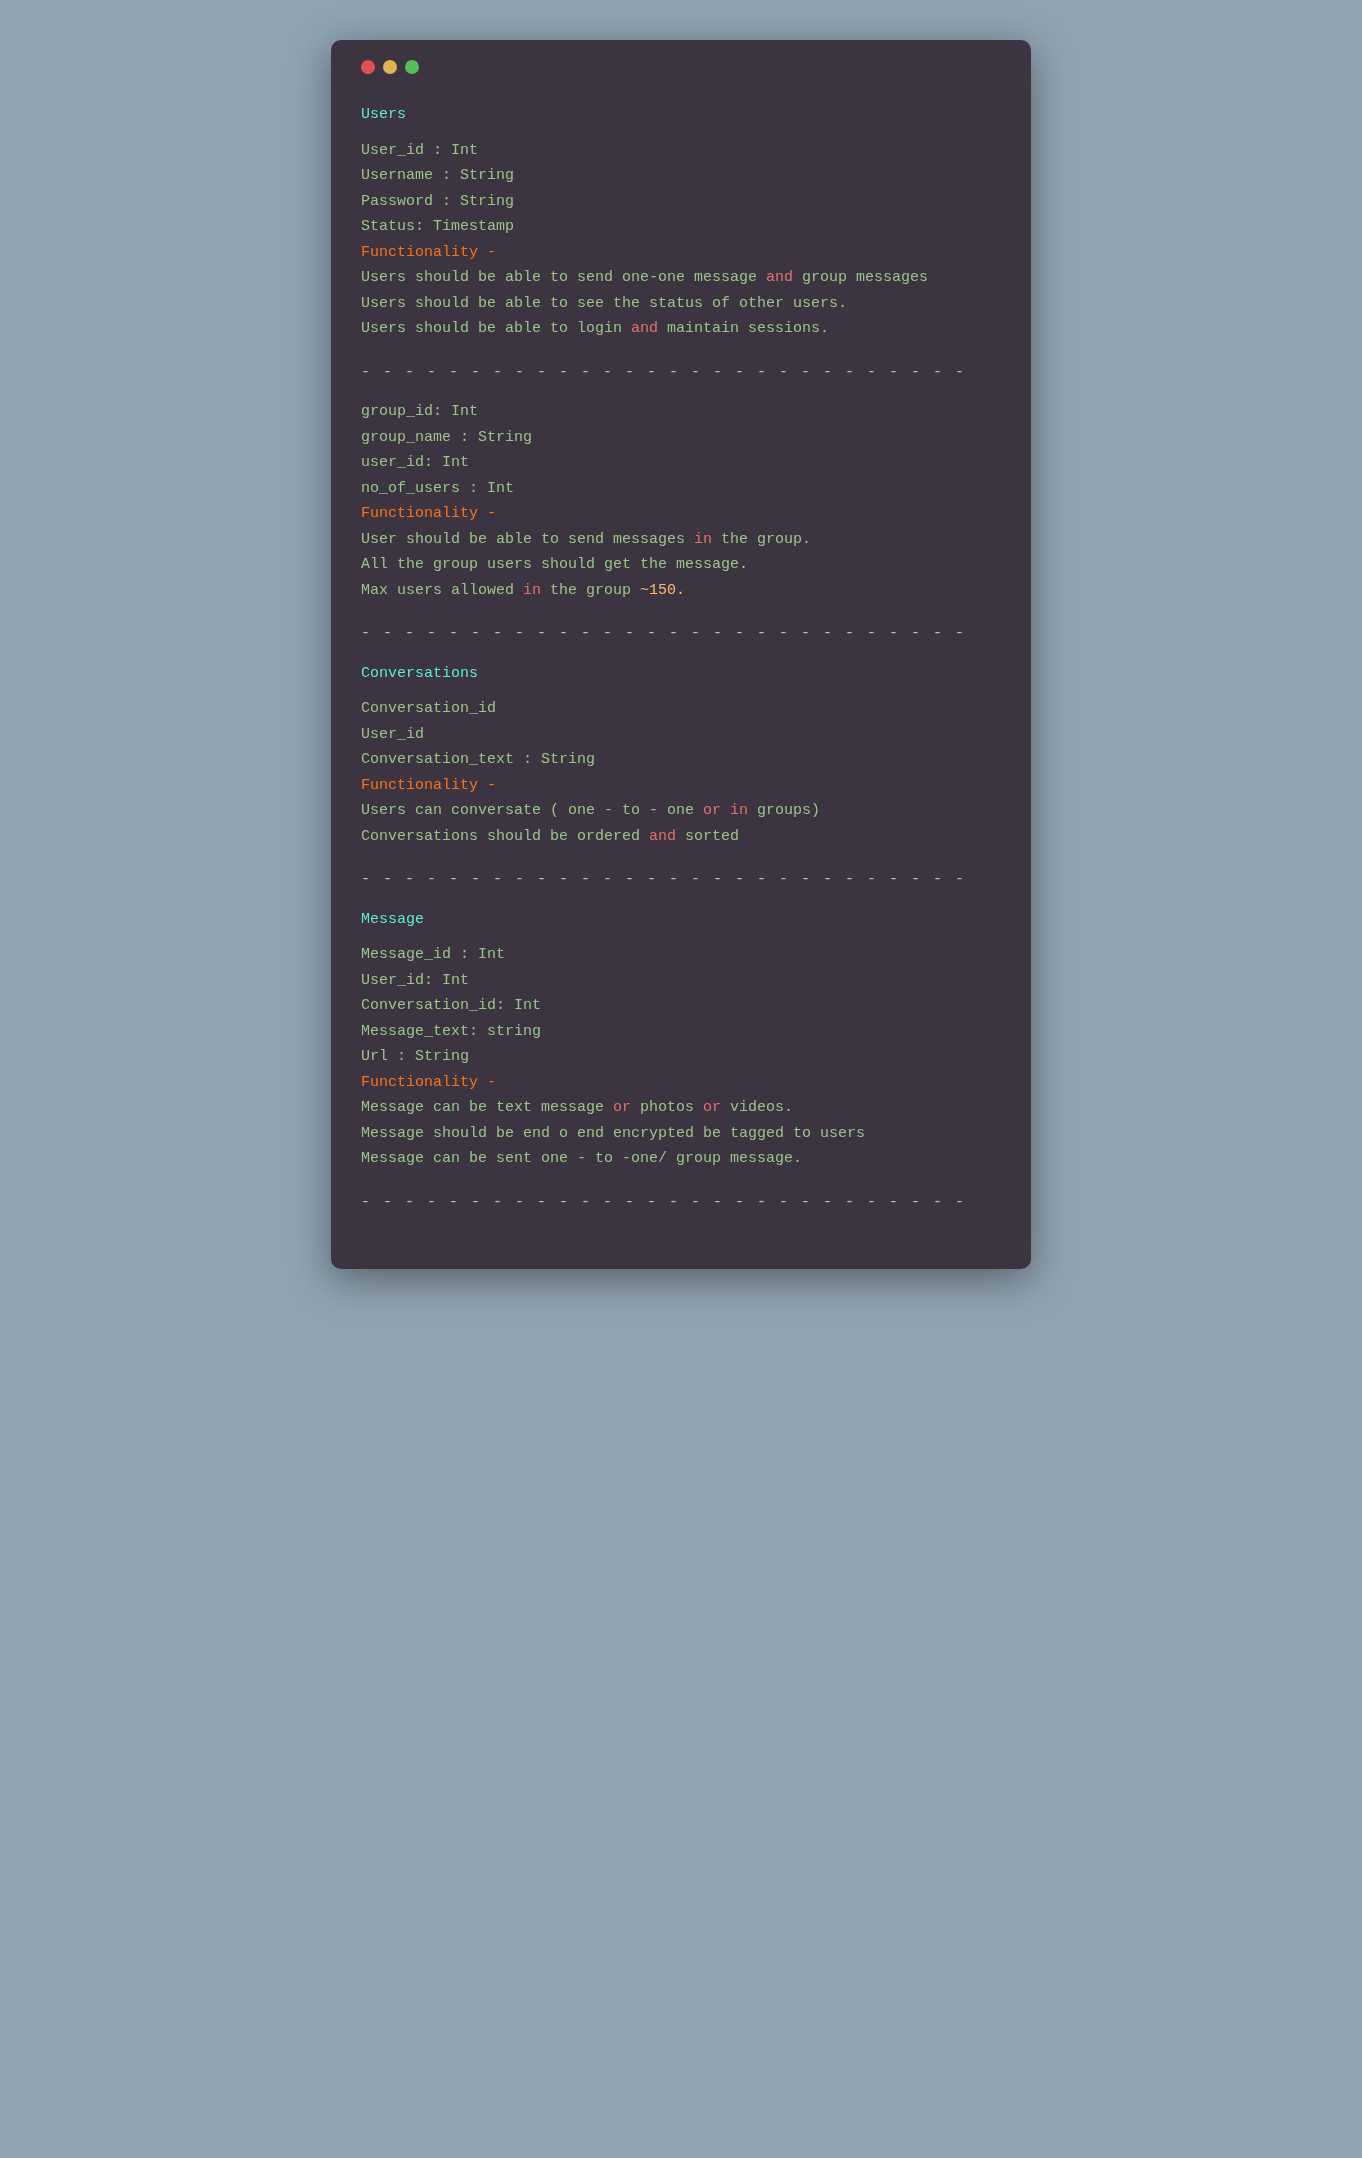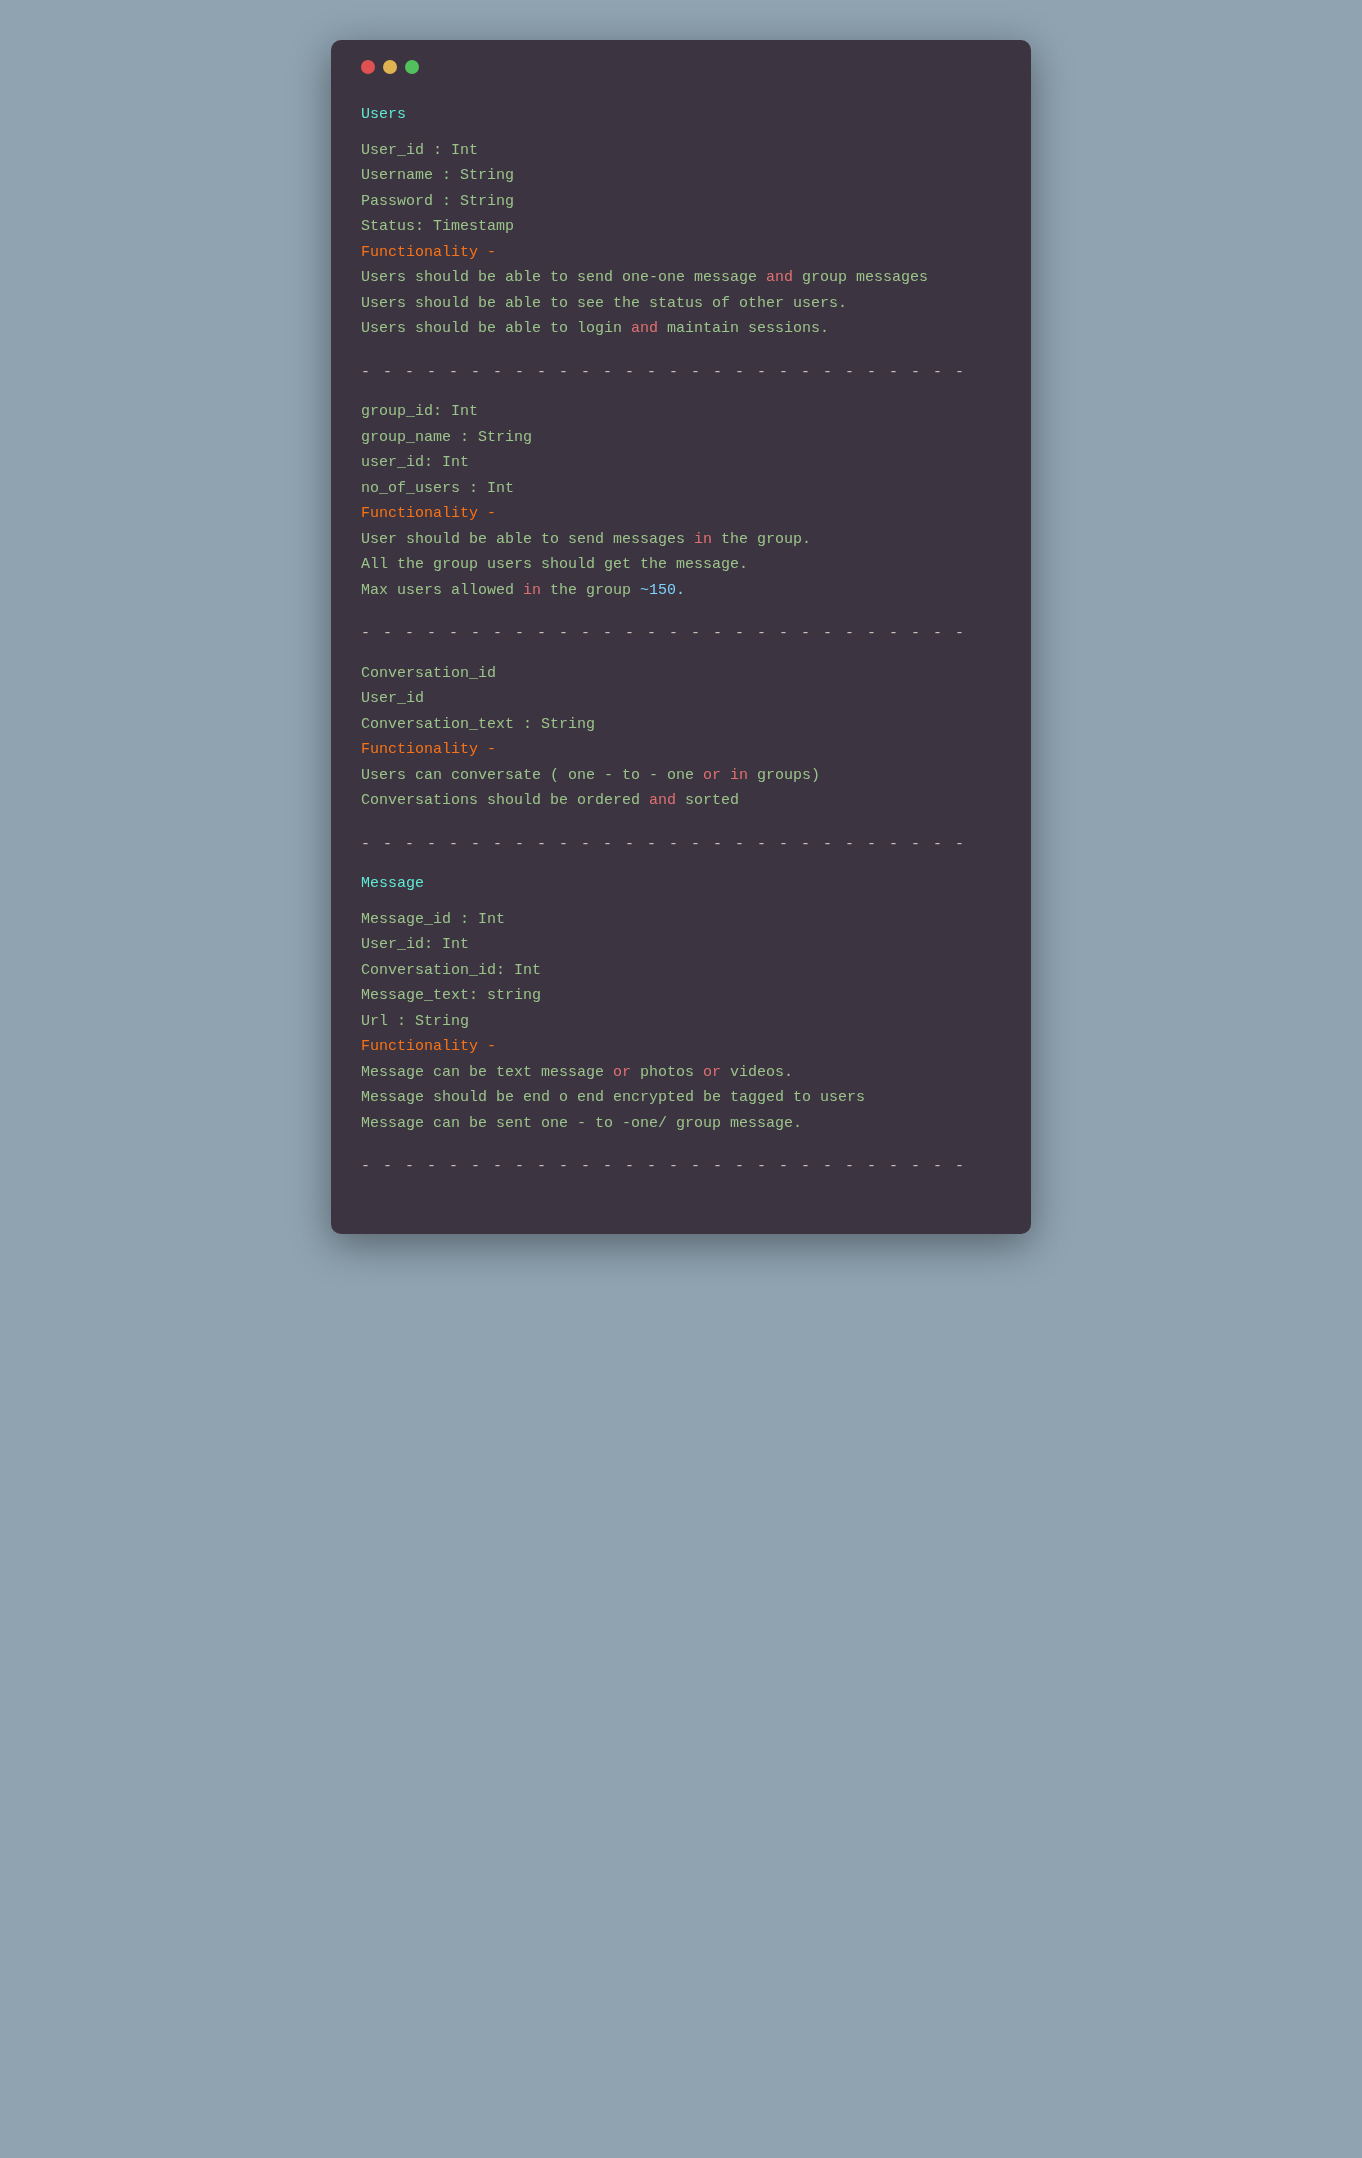--- a/index.html
+++ b/index.html
@@ -79,21 +79,21 @@
     }
 
     .divider {
       color: #c8c0b8;
       display: block;
       margin: 18px 0 14px 0;
       letter-spacing: 2px;
     }
 
     .tilde-num {
-      color: #7dd3fc;
+      color: #fdba74;
       margin-top: 11px;
     }
   </style>
 </head>
 <body>
 
 <div class="window">
   <div class="titlebar">
     <div class="dot dot-red"></div>
     <div class="dot dot-yellow"></div>
@@ -123,20 +123,21 @@
       <span class="field">no_of_users : Int</span>
       <span class="functionality-label">Functionality -</span>
       <span class="desc-line">User should be able to send messages <span class="highlight-red">in</span> the group.</span>
       <span class="desc-line">All the group users should get the message.</span>
       <span class="desc-line">Max users allowed <span class="highlight-red">in</span> the group <span class="tilde-num">~150.</span></span>
     </div>
 
     <span class="divider"> - - - - - - - - - - - - - - - - - - - - - - - - - - - -</span>
 
     <div class="section">
+      <div class="section-title">Conversations</div>
       <span class="field">Conversation_id</span>
       <span class="field">User_id</span>
       <span class="field">Conversation_text : String</span>
       <span class="functionality-label">Functionality -</span>
       <span class="desc-line">Users can conversate ( one - to - one <span class="highlight-red">or</span> <span class="highlight-red">in</span> groups)</span>
       <span class="desc-line">Conversations should be ordered <span class="highlight-red">and</span> sorted</span>
     </div>
 
     <span class="divider">- - - - - - - - - - - - - - - - - - - - - - - - - - - -</span>
 

